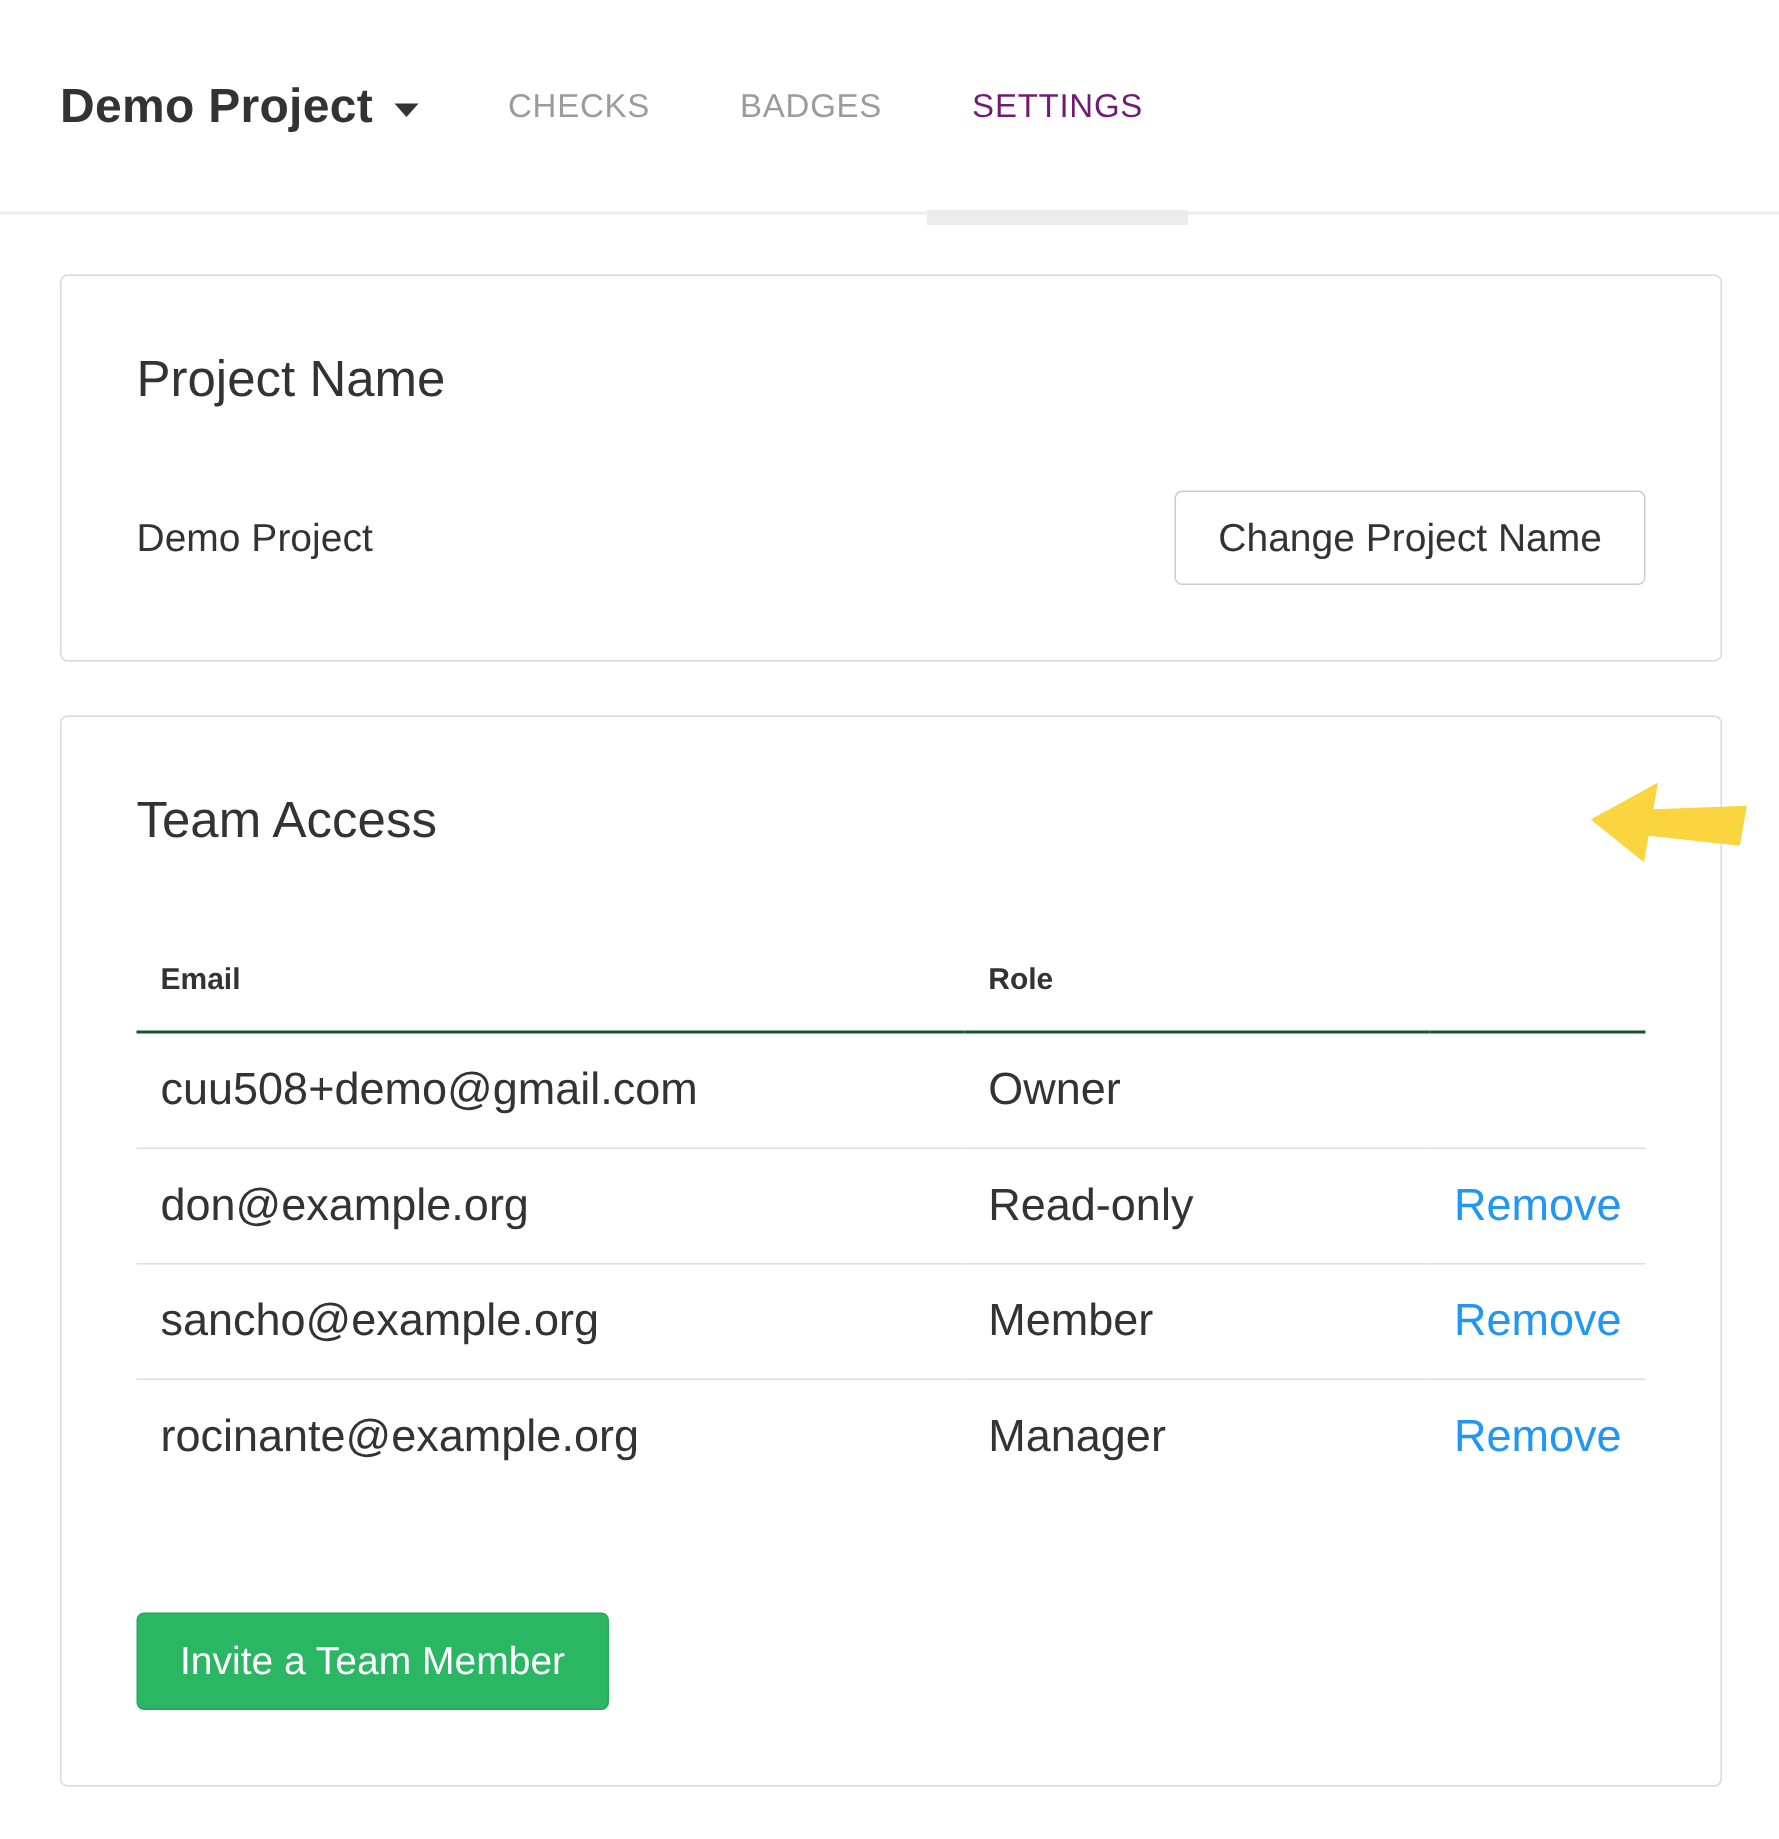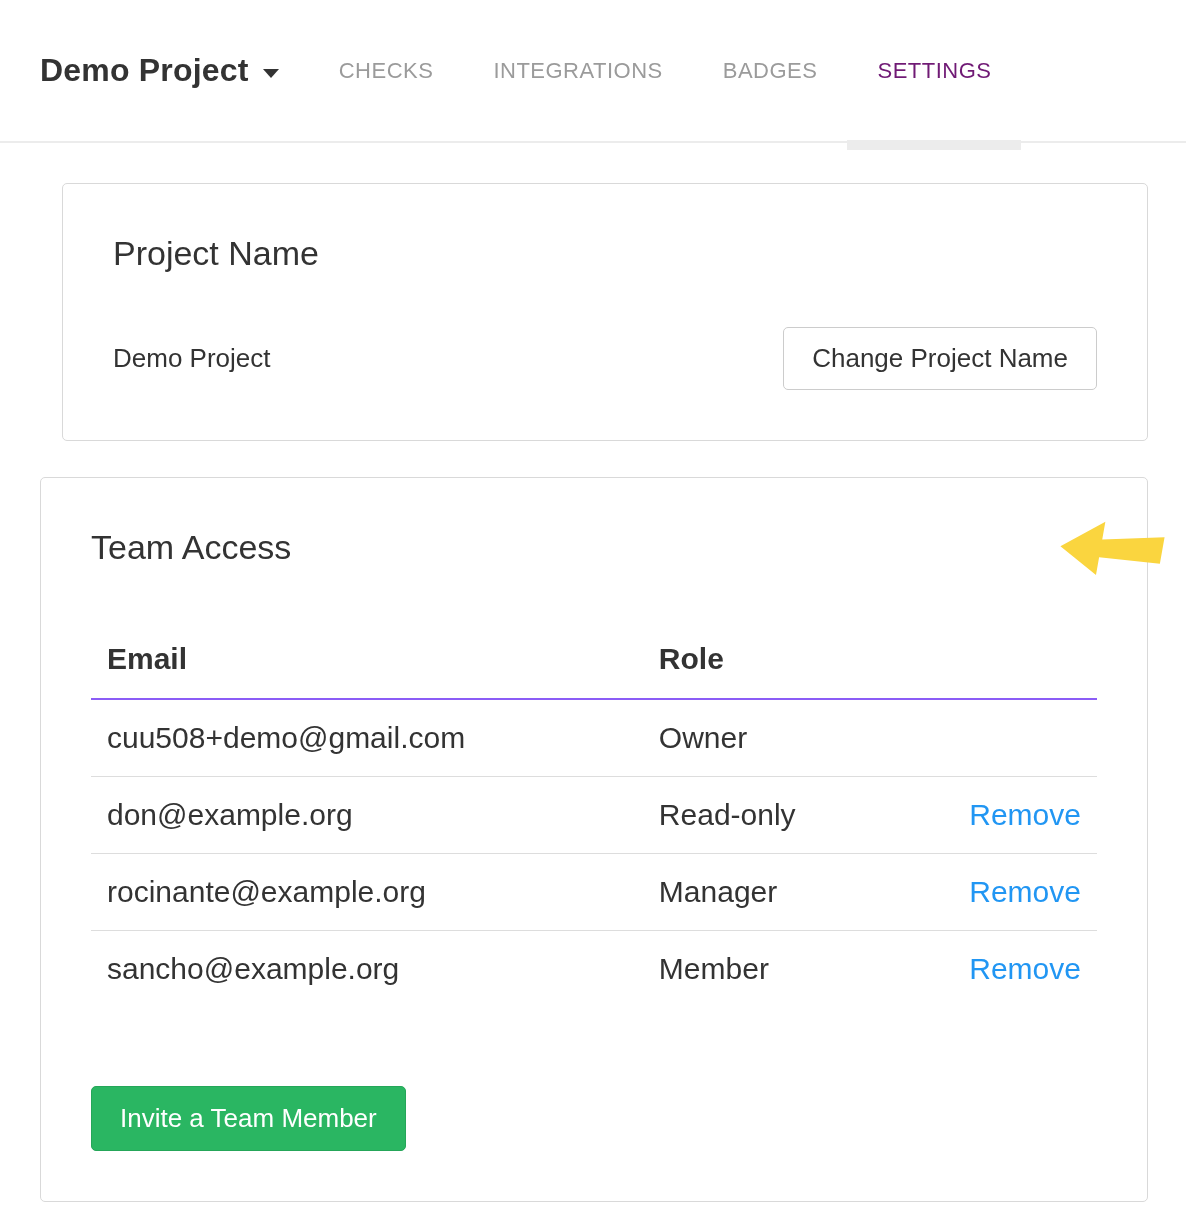--- a/index.html
+++ b/index.html
@@ -71,21 +71,21 @@
     border-radius: 5px;
     padding: 48px 50px 50px 50px;
     position: relative;
   }
   .card h2 {
     font-size: 34px;
     font-weight: 400;
     color: #333333;
     line-height: 42px;
   }
-  .card-project { margin-top: 40px; margin-left: 22px; }
+  .card-project { margin-top: 40px; }
   .card-team { margin-top: 36px; }
 
   
   .project-row {
     margin-top: 53px;
     display: flex;
     align-items: center;
     justify-content: space-between;
   }
   .project-current-name { font-size: 26px; color: #333333; }
@@ -104,25 +104,25 @@
   .team-table {
     width: 100%;
     margin-top: 54px;
     border-collapse: collapse;
   }
   .team-table col.col-email  { width: 55%; }
   .team-table col.col-role   { width: 31%; }
   .team-table col.col-action { width: 14%; }
   .team-table th {
     text-align: left;
-    font-size: 30px;
+    font-size: 20px;
     font-weight: bold;
     color: #333333;
     padding: 20px 16px 22px 16px;
-    border-bottom: 2px solid #8b5cf6;
+    border-bottom: 2px solid #14532d;
   }
   .team-table td {
     font-size: 30px;
     color: #333333;
     padding: 21px 16px;
     border-bottom: 1px solid #dddddd;
   }
   .team-table tr:last-child td { border-bottom: none; }
   .team-table td.action-cell, .team-table th.action-cell { text-align: center; }
   .remove-link {
@@ -161,21 +161,20 @@
 </head>
 <body>
 
 <nav class="topnav">
   <div class="project-switcher">
     <span class="project-title">Demo Project</span>
     <span class="caret-down"></span>
   </div>
   <div class="tabs">
     <div class="tab">CHECKS</div>
-    <div class="tab">INTEGRATIONS</div>
     <div class="tab">BADGES</div>
     <div class="tab active">SETTINGS</div>
   </div>
 </nav>
 
 <div class="content">
 
   <section class="card card-project">
     <h2>Project Name</h2>
     <div class="project-row">
@@ -211,27 +210,27 @@
           <td>cuu508+demo@gmail.com</td>
           <td>Owner</td>
           <td class="action-cell"></td>
         </tr>
         <tr>
           <td>don@example.org</td>
           <td>Read-only</td>
           <td class="action-cell"><a class="remove-link">Remove</a></td>
         </tr>
         <tr>
+          <td>sancho@example.org</td>
+          <td>Member</td>
+          <td class="action-cell"><a class="remove-link">Remove</a></td>
+        </tr>
+        <tr>
           <td>rocinante@example.org</td>
           <td>Manager</td>
-          <td class="action-cell"><a class="remove-link">Remove</a></td>
-        </tr>
-        <tr>
-          <td>sancho@example.org</td>
-          <td>Member</td>
           <td class="action-cell"><a class="remove-link">Remove</a></td>
         </tr>
       </tbody>
     </table>
 
     <div class="invite-row">
       <button class="btn-success">Invite a Team Member</button>
     </div>
   </section>
 

